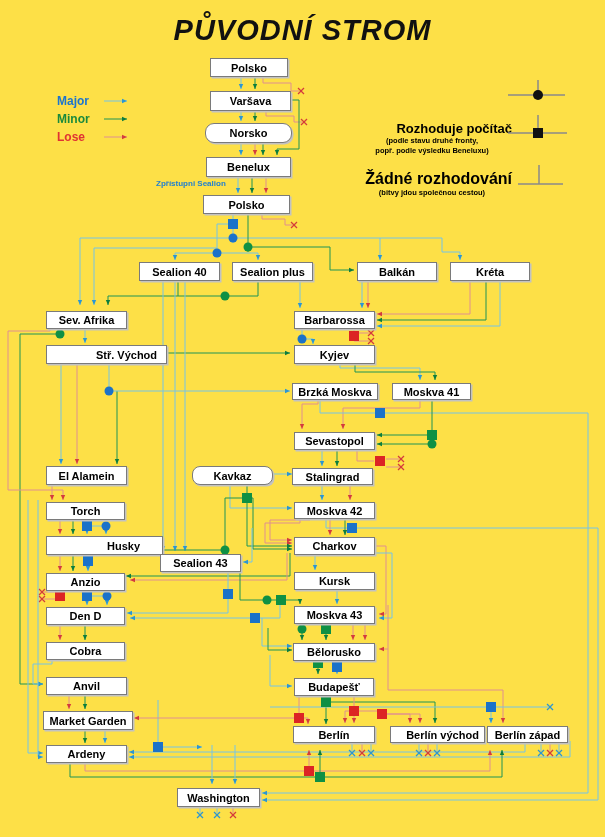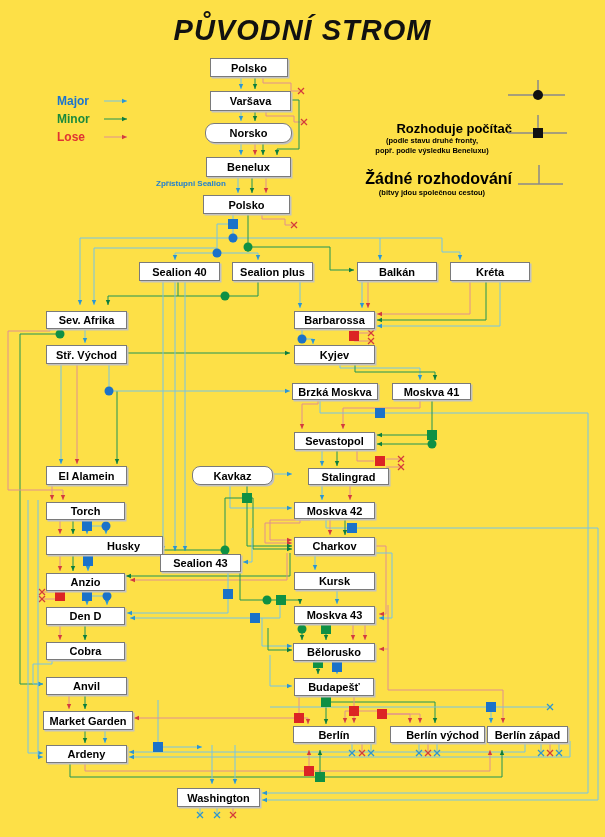--- a/index.html
+++ b/index.html
@@ -386,28 +386,28 @@
       <div class="node" style="left: 210px; top: 91px; width: 79px; height: 18px;">Varšava</div>
       <div class="node" style="left: 205px; top: 123px; width: 85px; height: 18px; border-radius: 9px;">Norsko</div>
       <div class="node" style="left: 206px; top: 157px; width: 83px; height: 18px;">Benelux</div>
       <div class="node" style="left: 203px; top: 195px; width: 85px; height: 17px;">Polsko</div>
       <div class="node" style="left: 139px; top: 262px; width: 79px; height: 17px;">Sealion 40</div>
       <div class="node" style="left: 232px; top: 262px; width: 79px; height: 17px;">Sealion plus</div>
       <div class="node" style="left: 357px; top: 262px; width: 78px; height: 17px;">Balkán</div>
       <div class="node" style="left: 450px; top: 262px; width: 78px; height: 17px;">Kréta</div>
       <div class="node" style="left: 46px; top: 311px; width: 79px; height: 16px;">Sev. Afrika</div>
       <div class="node" style="left: 294px; top: 311px; width: 79px; height: 16px;">Barbarossa</div>
-      <div class="node" style="left: 46px; top: 345px; width: 79px; height: 17px;">Stř. Východ</div>
+      <div class="node" style="left: 46px; top: 345px; width: 79px; height: 17px; padding-left: 40px;">Stř. Východ</div>
       <div class="node" style="left: 294px; top: 345px; width: 79px; height: 17px;">Kyjev</div>
       <div class="node" style="left: 292px; top: 383px; width: 84px; height: 15px;">Brzká Moskva</div>
       <div class="node" style="left: 392px; top: 383px; width: 77px; height: 15px;">Moskva 41</div>
       <div class="node" style="left: 294px; top: 432px; width: 79px; height: 16px;">Sevastopol</div>
       <div class="node" style="left: 46px; top: 466px; width: 79px; height: 17px;">El Alamein</div>
       <div class="node" style="left: 192px; top: 466px; width: 79px; height: 17px; border-radius: 8px;">Kavkaz</div>
-      <div class="node" style="left: 308px; top: 468px; width: 79px; height: 15px;">Stalingrad</div>
+      <div class="node" style="left: 292px; top: 468px; width: 79px; height: 15px;">Stalingrad</div>
       <div class="node" style="left: 46px; top: 502px; width: 77px; height: 16px;">Torch</div>
       <div class="node" style="left: 294px; top: 502px; width: 79px; height: 15px;">Moskva 42</div>
       <div class="node" style="left: 46px; top: 536px; width: 77px; height: 17px; padding-left: 38px;">Husky</div>
       <div class="node" style="left: 294px; top: 537px; width: 79px; height: 16px;">Charkov</div>
       <div class="node" style="left: 160px; top: 554px; width: 79px; height: 16px;">Sealion 43</div>
       <div class="node" style="left: 46px; top: 573px; width: 77px; height: 16px;">Anzio</div>
       <div class="node" style="left: 294px; top: 572px; width: 79px; height: 16px;">Kursk</div>
       <div class="node" style="left: 46px; top: 607px; width: 77px; height: 16px;">Den D</div>
       <div class="node" style="left: 294px; top: 606px; width: 79px; height: 16px;">Moskva 43</div>
       <div class="node" style="left: 46px; top: 642px; width: 77px; height: 16px;">Cobra</div>

